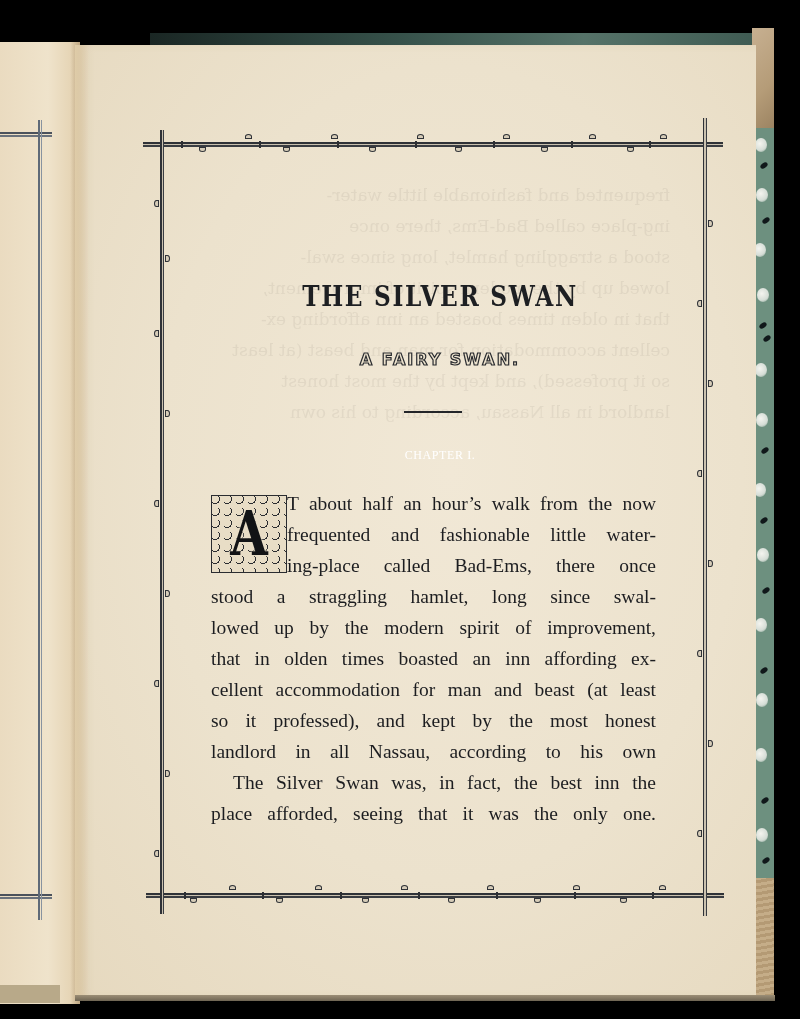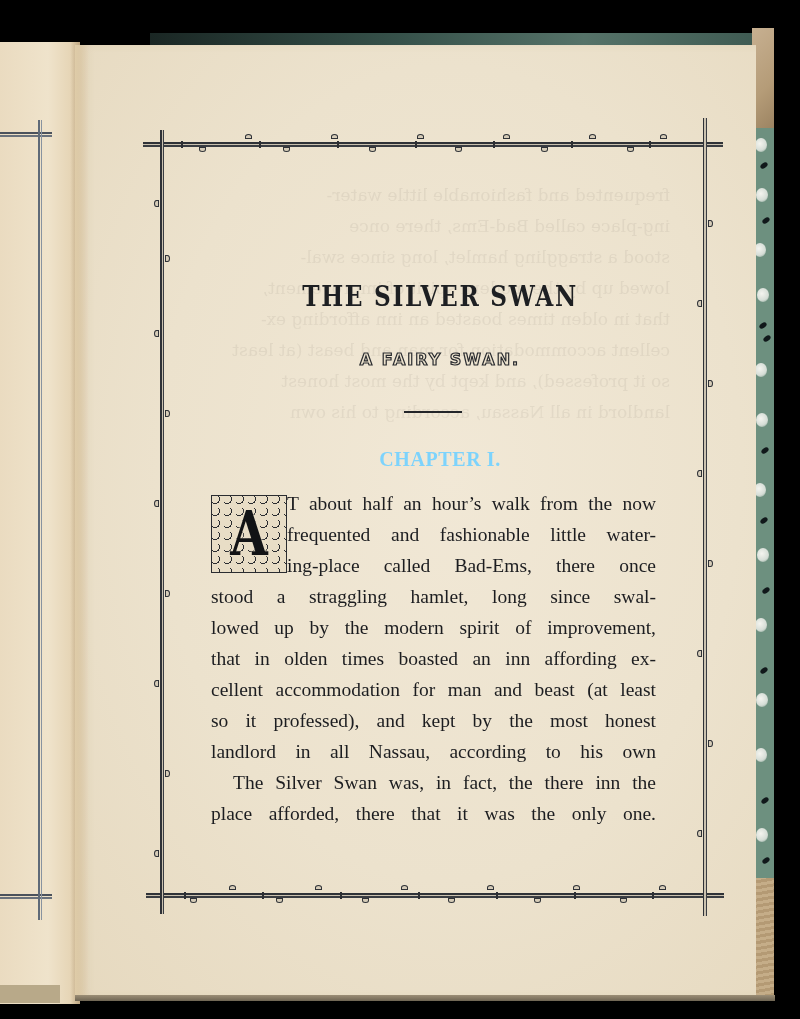--- a/index.html
+++ b/index.html
@@ -118,23 +118,22 @@
       font-family: "DejaVu Sans", sans-serif; font-weight: bold; font-size: 16px;
       letter-spacing: 2px; color: #ece2cd;
       -webkit-text-stroke: 1.2px #2a2c30;
     }
     .rule {
       position: absolute; left: 404px; top: 411px; width: 58px; height: 2px;
       background: #232529;
     }
     .chapter {
       position: absolute; left: 210px; top: 448px; width: 460px; text-align: center;
-      font-family: "Liberation Serif", serif; font-size: 20px; letter-spacing: 0.6px;
-      color: #7dd3fc;
-      font-weight: bold;
+      font-family: "Liberation Serif", serif; font-size: 12px; letter-spacing: 0.6px;
+      color: #ffffff;
     }
 
     .body-text {
       position: absolute; left: 211px; top: 488px; width: 445px;
       font-family: "Liberation Serif", serif; font-size: 19.5px; line-height: 31px;
       color: #1c1d20;
     }
     .line { display: block; white-space: nowrap; text-align: justify; text-align-last: justify; height: 31px; }
     .line.last { text-align-last: left; }
     .line.indent-cap { margin-left: 76px; }
@@ -276,15 +275,15 @@
 <div class="body-text">
   <span class="line first-cap" style="margin-left:76px;">T about half an hour’s walk from the now</span>
   <span class="line indent-cap">frequented and fashionable little water-</span>
   <span class="line indent-cap">ing-place called Bad-Ems, there once</span>
   <span class="line">stood a straggling hamlet, long since swal-</span>
   <span class="line">lowed up by the modern spirit of improvement,</span>
   <span class="line">that in olden times boasted an inn affording ex-</span>
   <span class="line">cellent accommodation for man and beast (at least</span>
   <span class="line">so it professed), and kept by the most honest</span>
   <span class="line">landlord in all Nassau, according to his own</span>
-  <span class="line para">The Silver Swan was, in fact, the there inn the</span>
-  <span class="line">place afforded, there that it was the only one.</span>
+  <span class="line para">The Silver Swan was, in fact, the best inn the</span>
+  <span class="line">place afforded, seeing that it was the only one.</span>
 </div>
 
 </body></html>

